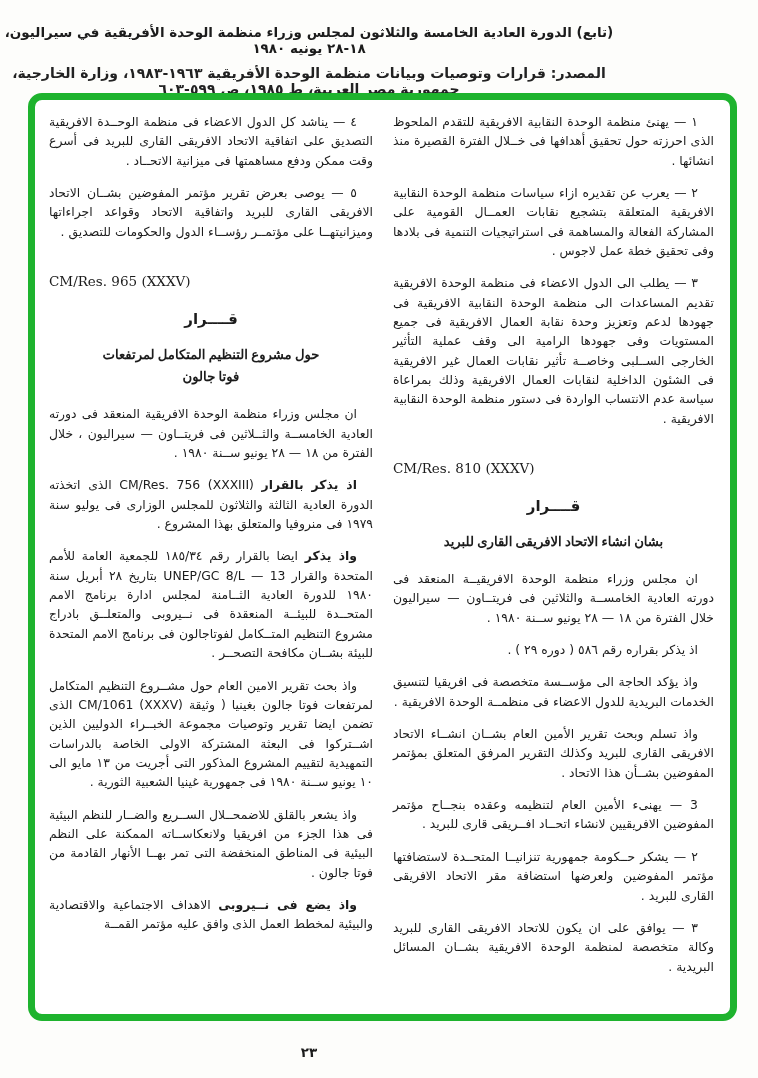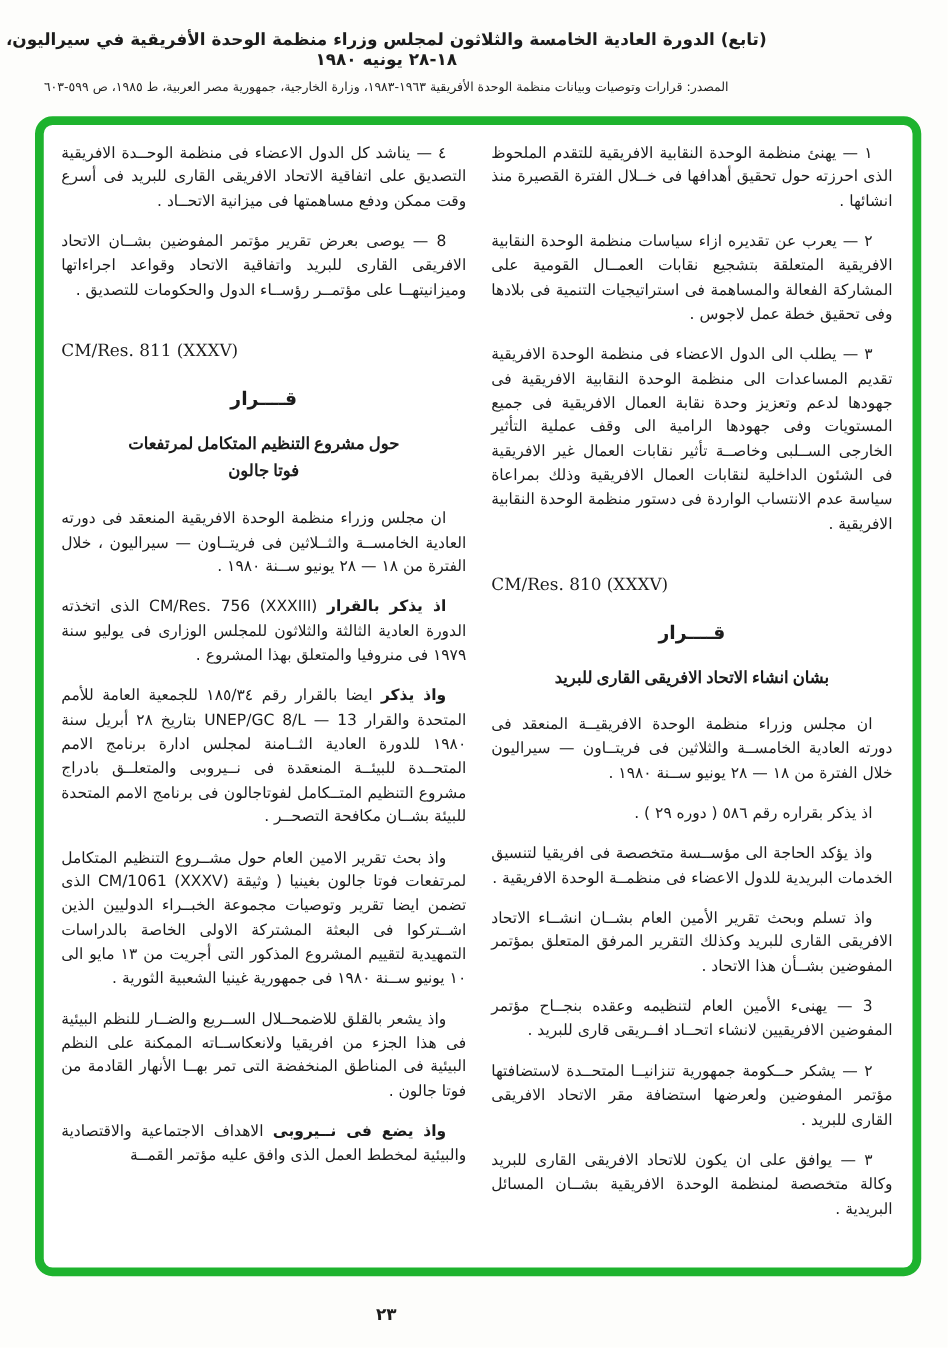--- a/index.html
+++ b/index.html
@@ -26,22 +26,22 @@
     right: 0;
     text-align: center;
     direction: rtl;
   }
   .header-line1 {
     font-size: 13.5px;
     font-weight: bold;
     letter-spacing: 0;
   }
   .header-line2 {
-    font-size: 10px;
-    font-weight: normal;
+    font-size: 14px;
+    font-weight: bold;
     margin-top: 9px;
     color: #222;
   }
 
   
   .content-box {
     position: absolute;
     left: 28px;
     top: 93px;
     width: 695px;
@@ -137,23 +137,23 @@
         <p class="para">اذ يذكر بقراره رقم ٥٨٦ ( دوره ٢٩ ) .</p>
         <p class="para">واذ يؤكد الحاجة الى مؤســسة متخصصة فى افريقيا لتنسيق الخدمات البريدية للدول الاعضاء فى منظمــة الوحدة الافريقية .</p>
         <p class="para">واذ تسلم وبحث تقرير الأمين العام بشــان انشــاء الاتحاد الافريقى القارى للبريد وكذلك التقرير المرفق المتعلق بمؤتمر المفوضين بشــأن هذا الاتحاد .</p>
         <p class="para">3 — يهنىء الأمين العام لتنظيمه وعقده بنجــاح مؤتمر المفوضين الافريقيين لانشاء اتحــاد افــريقى قارى للبريد .</p>
         <p class="para">٢ — يشكر حــكومة جمهورية تنزانيــا المتحــدة لاستضافتها مؤتمر المفوضين ولعرضها استضافة مقر الاتحاد الافريقى القارى للبريد .</p>
         <p class="para">٣ — يوافق على ان يكون للاتحاد الافريقى القارى للبريد وكالة متخصصة لمنظمة الوحدة الافريقية بشــان المسائل البريدية .</p>
       </div>
 
       <div class="col col-left">
         <p class="para">٤ — يناشد كل الدول الاعضاء فى منظمة الوحــدة الافريقية التصديق على اتفاقية الاتحاد الافريقى القارى للبريد فى أسرع وقت ممكن ودفع مساهمتها فى ميزانية الاتحــاد .</p>
-        <p class="para">8 — يوصى بعرض تقرير مؤتمر المفوضين بشــان الاتحاد الافريقى القارى للبريد واتفاقية الاتحاد وقواعد اجراءاتها وميزانيتهــا على مؤتمــر رؤســاء الدول والحكومات للتصديق .</p>
+        <p class="para">٥ — يوصى بعرض تقرير مؤتمر المفوضين بشــان الاتحاد الافريقى القارى للبريد واتفاقية الاتحاد وقواعد اجراءاتها وميزانيتهــا على مؤتمــر رؤســاء الدول والحكومات للتصديق .</p>
 
-        <p class="para res-number">CM/Res. 811 (XXXV)</p>
+        <p class="para res-number">CM/Res. 965 (XXXV)</p>
         <p class="para res-heading">قــــرار</p>
         <p class="para res-subheading"><span>حول مشروع التنظيم المتكامل لمرتفعات</span><br><span>فوتا جالون</span></p>
 
         <p class="para">ان مجلس وزراء منظمة الوحدة الافريقية المنعقد فى دورته العادية الخامســة والثــلاثين فى فريتــاون — سيراليون ، خلال الفترة من ١٨ — ٢٨ يونيو ســنة ١٩٨٠ .</p>
 
         <p class="para"><b class="lead">اذ يذكر بالقرار</b><span> CM/Res. 756 (XXXIII) الذى اتخذته الدورة العادية الثالثة والثلاثون للمجلس الوزارى فى يوليو سنة ١٩٧٩ فى منروفيا والمتعلق بهذا المشروع .</span></p>
 
         <p class="para"><b class="lead">واذ يذكر</b><span> ايضا بالقرار رقم ١٨٥/٣٤ للجمعية العامة للأمم المتحدة والقرار UNEP/GC 8/L — 13 بتاريخ ٢٨ أبريل سنة ١٩٨٠ للدورة العادية الثــامنة لمجلس ادارة برنامج الامم المتحــدة للبيئــة المنعقدة فى نــيروبى والمتعلــق بادراج مشروع التنظيم المتــكامل لفوتاجالون فى برنامج الامم المتحدة للبيئة بشــان مكافحة التصحــر .</span></p>
 
         <p class="para">واذ بحث تقرير الامين العام حول مشــروع التنظيم المتكامل لمرتفعات فوتا جالون بغينيا ( وثيقة CM/1061 (XXXV) الذى تضمن ايضا تقرير وتوصيات مجموعة الخبــراء الدوليين الذين اشــتركوا فى البعثة المشتركة الاولى الخاصة بالدراسات التمهيدية لتقييم المشروع المذكور التى أجريت من ١٣ مايو الى ١٠ يونيو ســنة ١٩٨٠ فى جمهورية غينيا الشعبية الثورية .</p>

